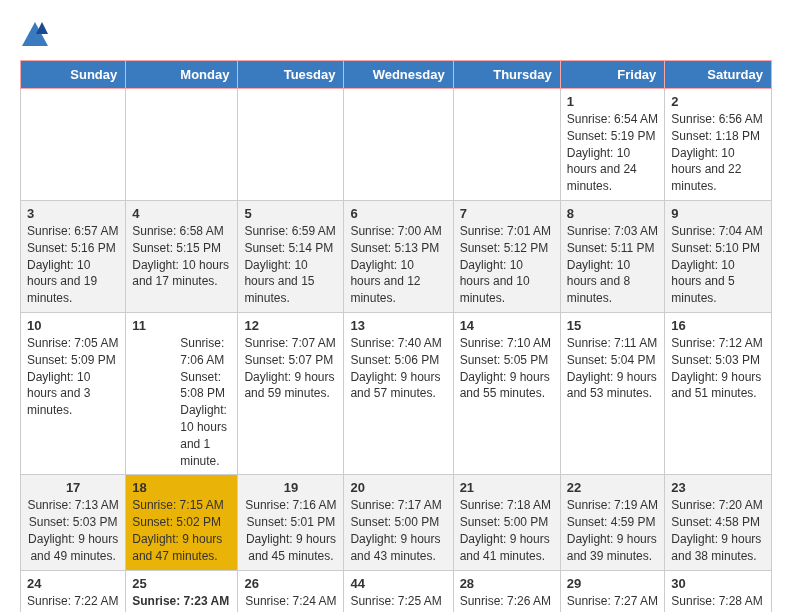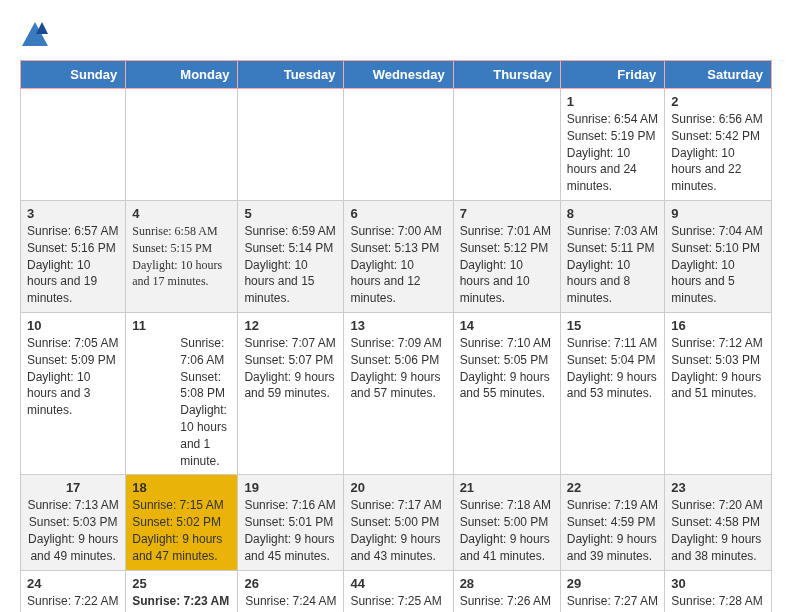--- a/index.html
+++ b/index.html
@@ -133,34 +133,34 @@
         <td class="empty-cell"></td>
         <td>
           <span class="day-number">1</span>
           <div class="day-info" style="white-space: pre-line;">Sunrise: 6:54 AM
 Sunset: 5:19 PM
 Daylight: 10 hours and 24 minutes.</div>
         </td>
         <td>
           <span class="day-number">2</span>
           <div class="day-info" style="white-space: pre-line;">Sunrise: 6:56 AM
-Sunset: 5:42 PM
+Sunset: 1:18 PM
 Daylight: 10 hours and 22 minutes.</div>
         </td>
       </tr>
       <tr>
         <td style="background-color: rgb(242, 242, 242);">
           <span class="day-number">3</span>
           <div class="day-info" style="white-space: pre-line;">Sunrise: 6:57 AM
 Sunset: 5:16 PM
 Daylight: 10 hours and 19 minutes.</div>
         </td>
         <td style="background-color: rgb(242, 242, 242);">
           <span class="day-number">4</span>
-          <div class="day-info" style="white-space: pre-line; font-family: Liberation Serif, serif;">Sunrise: 6:58 AM
+          <div class="day-info" style="white-space: pre-line;">Sunrise: 6:58 AM
 Sunset: 5:15 PM
 Daylight: 10 hours and 17 minutes.</div>
         </td>
         <td style="background-color: rgb(242, 242, 242);">
           <span class="day-number">5</span>
           <div class="day-info" style="white-space: pre-line;">Sunrise: 6:59 AM
 Sunset: 5:14 PM
 Daylight: 10 hours and 15 minutes.</div>
         </td>
         <td style="background-color: rgb(242, 242, 242);">
@@ -202,21 +202,21 @@
 Daylight: 10 hours and 1 minute.</div>
         </td>
         <td>
           <span class="day-number">12</span>
           <div class="day-info" style="white-space: pre-line;">Sunrise: 7:07 AM
 Sunset: 5:07 PM
 Daylight: 9 hours and 59 minutes.</div>
         </td>
         <td>
           <span class="day-number">13</span>
-          <div class="day-info" style="white-space: pre-line;">Sunrise: 7:09 AM
+          <div class="day-info" style="white-space: pre-line;">Sunrise: 7:40 AM
 Sunset: 5:06 PM
 Daylight: 9 hours and 57 minutes.</div>
         </td>
         <td>
           <span class="day-number">14</span>
           <div class="day-info" style="white-space: pre-line;">Sunrise: 7:10 AM
 Sunset: 5:05 PM
 Daylight: 9 hours and 55 minutes.</div>
         </td>
         <td>
@@ -238,21 +238,21 @@
           <div class="day-info" style="white-space: pre-line;">Sunrise: 7:13 AM
 Sunset: 5:03 PM
 Daylight: 9 hours and 49 minutes.</div>
         </td>
         <td style="background-color: #eab308;">
           <span class="day-number">18</span>
           <div class="day-info" style="white-space: pre-line;">Sunrise: 7:15 AM
 Sunset: 5:02 PM
 Daylight: 9 hours and 47 minutes.</div>
         </td>
-        <td style="background-color: rgb(242, 242, 242);">
+        <td style="background-color: rgb(242, 242, 242); text-align: center;">
           <span class="day-number">19</span>
           <div class="day-info" style="white-space: pre-line;">Sunrise: 7:16 AM
 Sunset: 5:01 PM
 Daylight: 9 hours and 45 minutes.</div>
         </td>
         <td style="background-color: rgb(242, 242, 242);">
           <span class="day-number">20</span>
           <div class="day-info" style="white-space: pre-line;">Sunrise: 7:17 AM
 Sunset: 5:00 PM
 Daylight: 9 hours and 43 minutes.</div>

